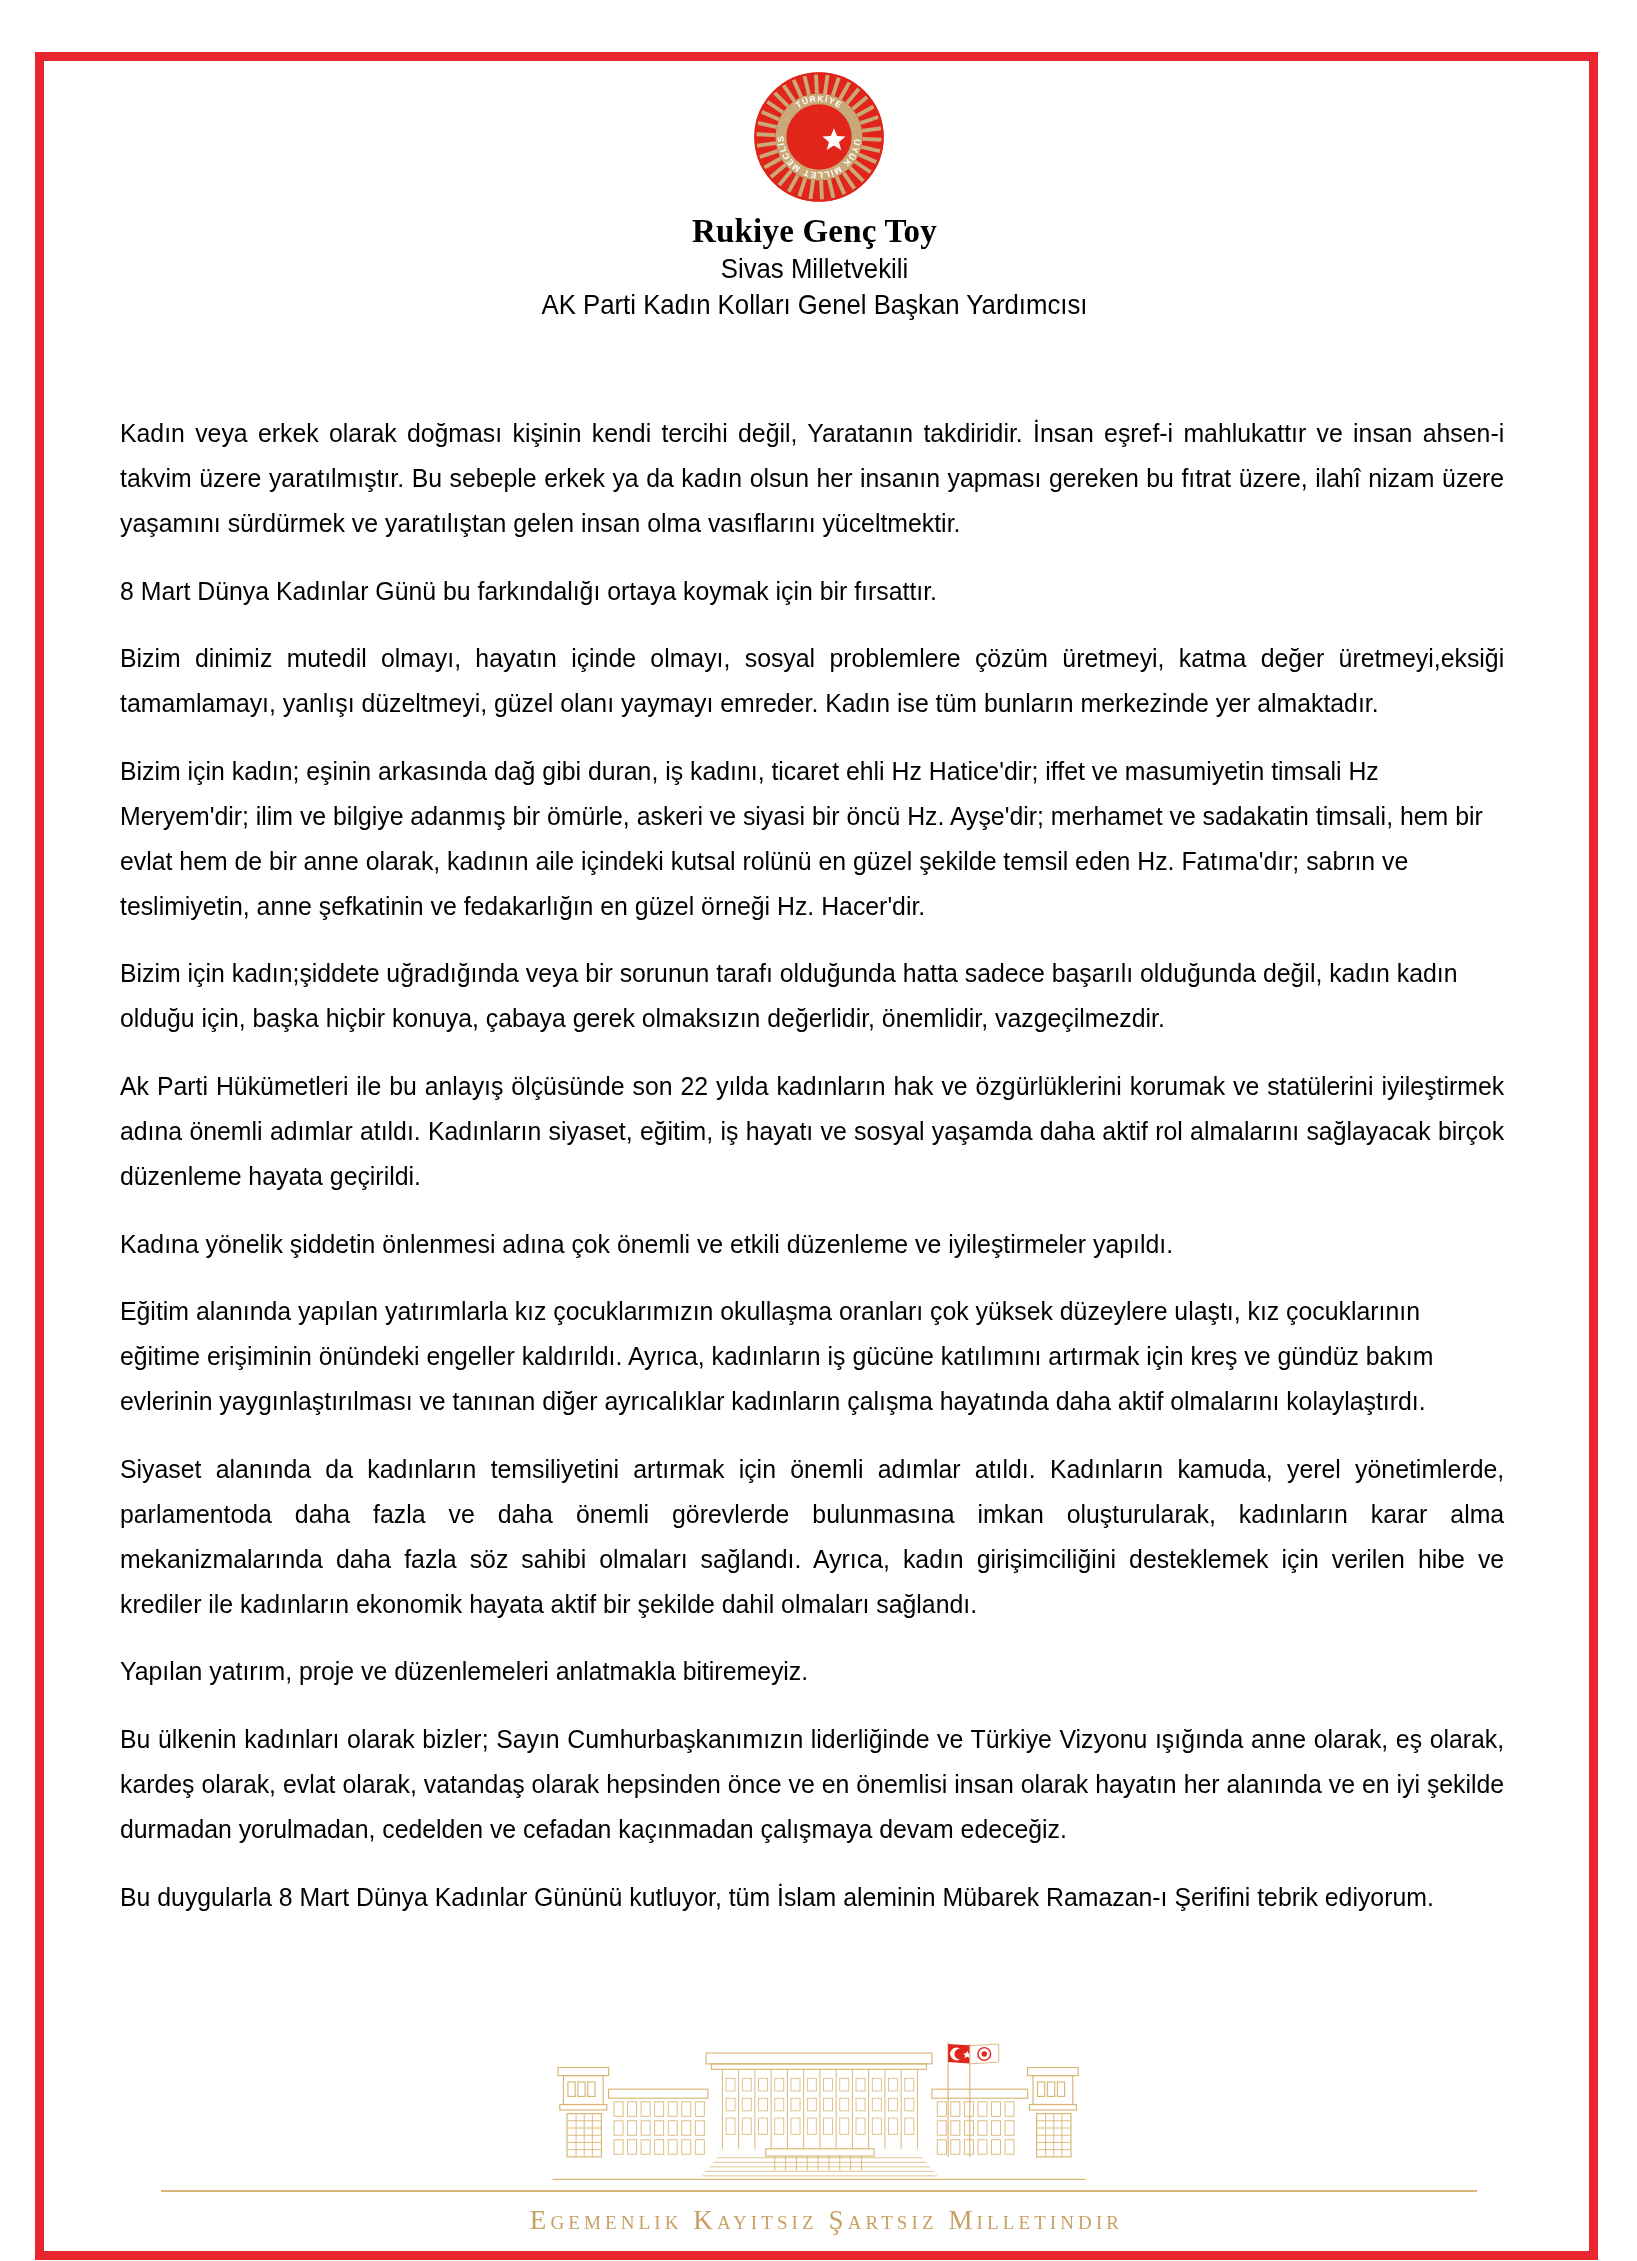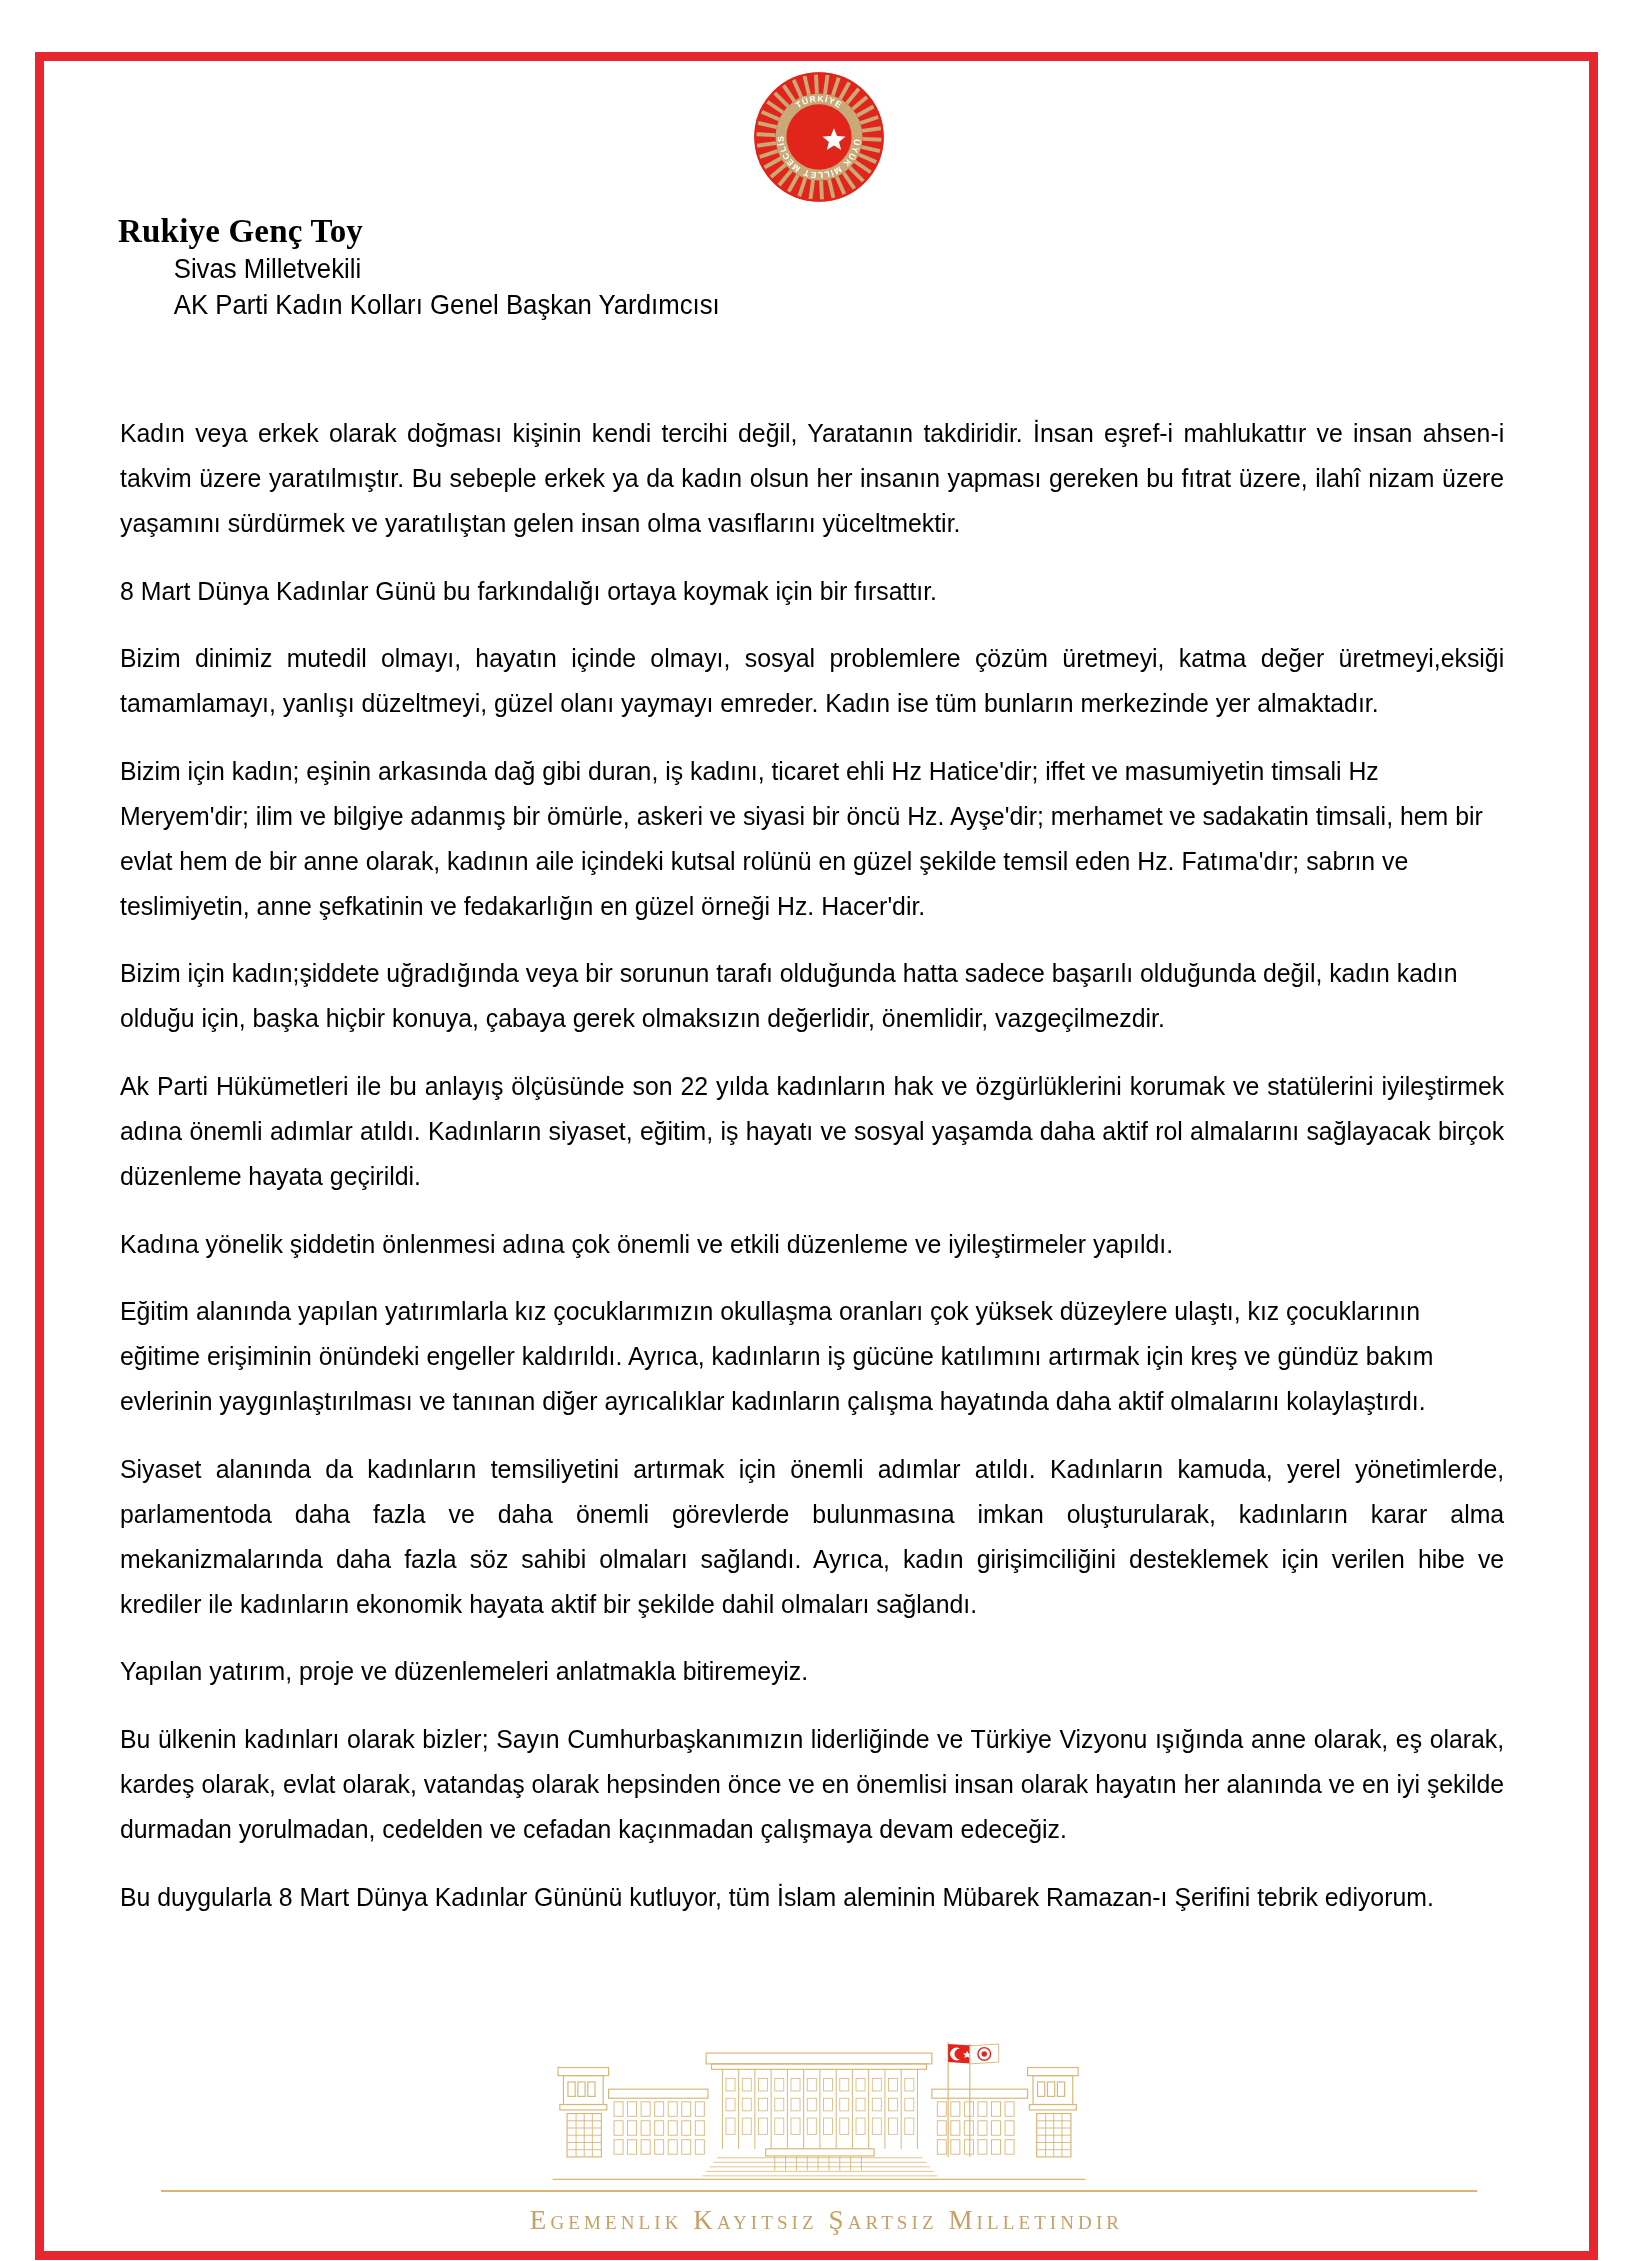--- a/index.html
+++ b/index.html
@@ -48,21 +48,21 @@
     width: 136px;
     height: 136px;
   }
 
   
   #header {
     position: absolute;
     left: 118px;
     top: 212px;
     width: 1393px;
-    text-align: left;
+    text-align: center;
   }
   #header .name {
     font-family: "Liberation Serif", serif;
     font-weight: bold;
     font-size: 33px;
     line-height: 39px;
     color: #000000;
     letter-spacing: 0.2px;
   }
   #header .role,

